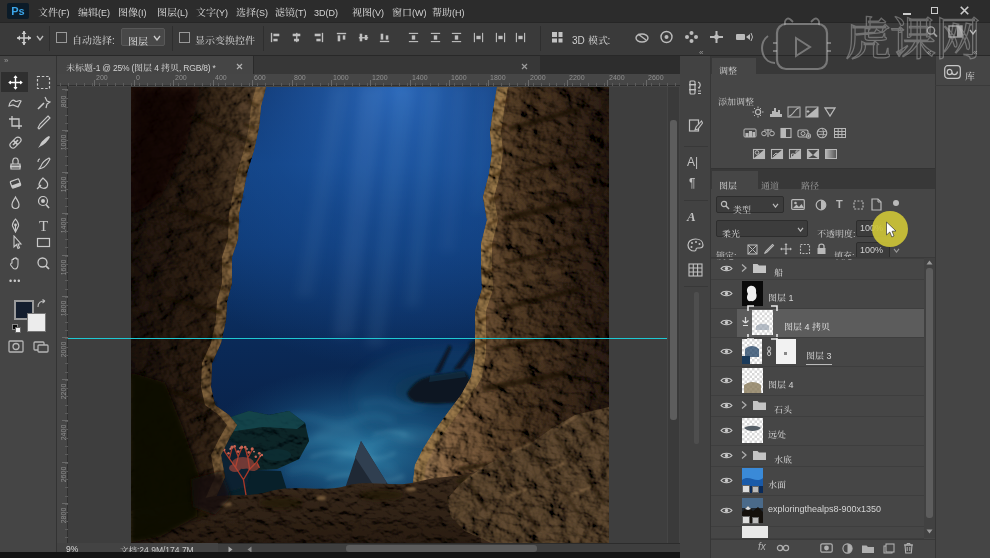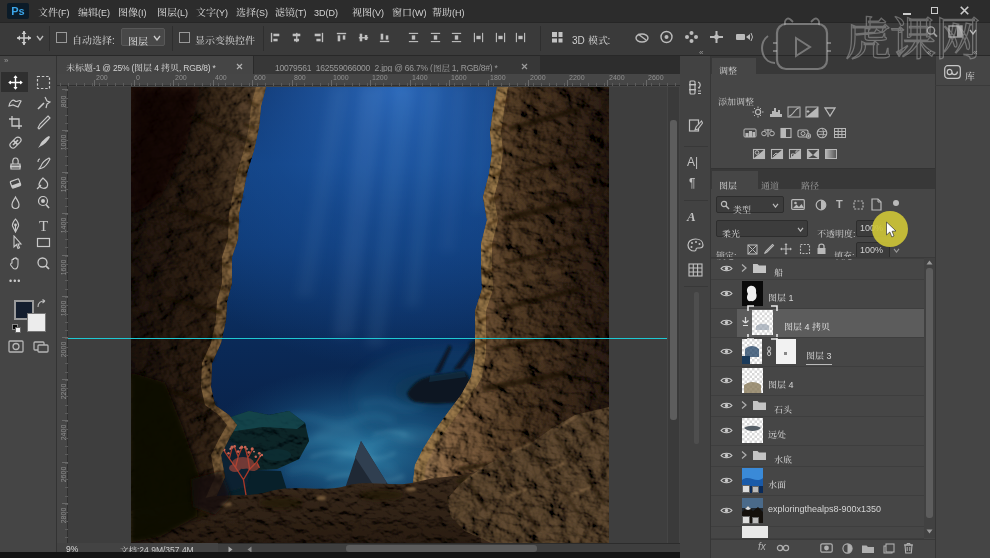--- a/index.html
+++ b/index.html
@@ -376,24 +376,20 @@
         </svg>-1 @ 25% (<svg style="width:18.0px;height:11.2px;vertical-align:-2.2px;overflow:visible" viewBox="0 0 2000 1250" fill="#d2d2d2">
           <use href="#g56fe" transform="translate(0,1000) scale(1,-1)"></use>
           <use href="#g5c42" transform="translate(1000,1000) scale(1,-1)"></use>
         </svg> 4 <svg style="width:18.0px;height:11.2px;vertical-align:-2.2px;overflow:visible" viewBox="0 0 2000 1250" fill="#d2d2d2">
           <use href="#g62f7" transform="translate(0,1000) scale(1,-1)"></use>
           <use href="#g8d1d" transform="translate(1000,1000) scale(1,-1)"></use>
         </svg>, RGB/8) *</span></div>
 <svg class="ab" style="left:236px;top:63px" width="7" height="7" viewBox="0 0 7 7">
       <path d="M1 1 L6 6 M6 1 L1 6" stroke="#b0b0b0" stroke-width="1.2"></path>
     </svg>
-<div class="tx" style="left:275px;top:60px;height:12px;line-height:11px;width:240px;overflow:hidden"><span style="font-size:8.5px;color:#9b9b9b;letter-spacing:-0.2px">10079561_162559066000_2.jpg @ 66.7% (<svg style="width:17.0px;height:10.6px;vertical-align:-2.1px;overflow:visible" viewBox="0 0 2000 1250" fill="#9b9b9b">
-          <use href="#g56fe" transform="translate(0,1000) scale(1,-1)"></use>
-          <use href="#g5c42" transform="translate(1000,1000) scale(1,-1)"></use>
-        </svg> 1, RGB/8#) *</span></div>
 <svg class="ab" style="left:521px;top:63px" width="7" height="7" viewBox="0 0 7 7">
       <path d="M1 1 L6 6 M6 1 L1 6" stroke="#9b9b9b" stroke-width="1.2"></path>
     </svg>
 <div class="ab" style="left:57px;top:74px;width:623px;height:12px;background:#464646;border-bottom:1px solid #303030"></div>
 <div class="ab" style="left:57px;top:86px;width:11px;height:457px;background:#464646;border-right:1px solid #303030"></div>
 <div class="ab" style="left:68px;top:87px;width:599px;height:456px;background:#3e3e3e"></div>
 <div class="tx" style="left:96px;top:74px;font-size:7px;color:#909090">200</div>
 <div class="ab" style="left:94px;top:80px;width:1px;height:6px;background:#6a6a6a"></div>
 <div class="tx" style="left:136px;top:74px;font-size:7px;color:#909090">0</div>
 <div class="ab" style="left:134px;top:80px;width:1px;height:6px;background:#6a6a6a"></div>
@@ -817,21 +813,21 @@
 </svg>
 <div class="ab" style="left:68px;top:338px;width:599px;height:1px;background:#1fc8d2;z-index:5"></div>
 <div class="ab" style="left:668px;top:87px;width:11px;height:456px;background:#3a3a3a"></div>
 <div class="ab" style="left:670px;top:120px;width:7px;height:300px;background:#5d5d5d;border-radius:3px"></div>
 <div class="ab" style="left:57px;top:543px;width:623px;height:15px;background:#3e3e3e;border-top:1px solid #2c2c2c"></div>
 <div class="ab" style="left:57px;top:543px;width:161px;height:15px;background:#434343"></div>
 <div class="tx" style="left:66px;top:544px;font-size:8.5px;color:#d8d8d8">9%</div>
 <div class="tx" style="left:120px;top:543px;height:10px;line-height:10px"><svg style="width:17.0px;height:10.6px;vertical-align:-2.1px;overflow:visible" viewBox="0 0 2000 1250" fill="#cccccc">
         <use href="#g6587" transform="translate(0,1000) scale(1,-1)"></use>
         <use href="#g6863" transform="translate(1000,1000) scale(1,-1)"></use>
-      </svg><span style="font-size:8.5px;color:#ccc">:24.9M/357.4M</span></div>
+      </svg><span style="font-size:8.5px;color:#ccc">:24.9M/174.7M</span></div>
 <svg class="ab" style="left:228px;top:546px" width="5" height="7" viewBox="0 0 5 7">
       <path d="M0.5 0.5 L4.5 3.5 L0.5 6.5 Z" fill="#aaa"></path>
     </svg>
 <svg class="ab" style="left:247px;top:546px" width="5" height="7" viewBox="0 0 5 7">
       <path d="M4.5 0.5 L0.5 3.5 L4.5 6.5 Z" fill="#888"></path>
     </svg>
 <div class="ab" style="left:346px;top:545px;width:191px;height:7px;background:#5c5c5c;border-radius:3px"></div>
 <div class="ab" style="left:0;top:552px;width:990px;height:6px;background:#141414"></div>
 <div class="ab" style="left:680px;top:56px;width:31px;height:502px;background:#424242;border-right:1px solid #363636"></div>
 <div class="tx" style="left:699px;top:48px;font-size:8px;color:#999">«</div>

